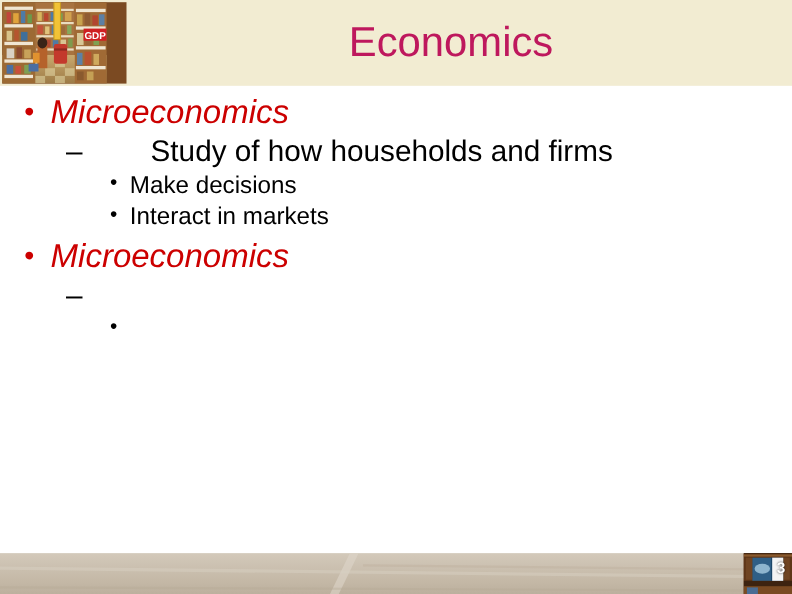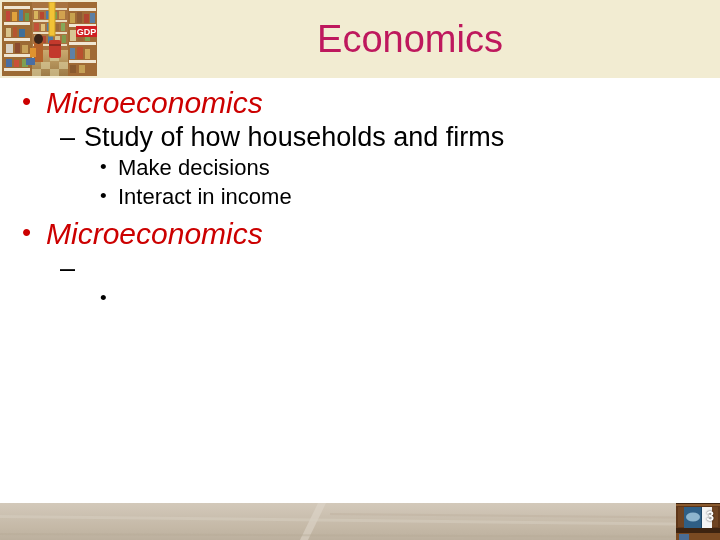--- a/index.html
+++ b/index.html
@@ -25,21 +25,21 @@
     left: 0;
     top: 0;
     width: 720px;
     height: 78px;
     background: #f2ecd2;
   }
   .header-thumb {
     position: absolute;
     left: 2px;
     top: 2px;
-    width: 95px;
+    width: 113px;
     height: 74px;
     overflow: hidden;
     background: #7b4a22;
     border: 0;
     text-align: right;
   }
   .header-thumb svg { display: block; }
 
   .slide-title {
     position: absolute;
@@ -103,21 +103,21 @@
     color: #000000;
     font-size: 27px;
     line-height: 1.08;
   }
   .lvl2 .bullet-mark {
     width: 24px;
     margin-left: 60px;
     font-size: 27px;
     line-height: 1.08;
   }
-  .lvl2 .bullet-text { padding-right: 110px; }
+  .lvl2 .bullet-text { padding-right: 110px; text-align: center; }
 
   
   .lvl3 {
     margin: 0;
     padding: 4px 0 0 0;
     color: #000000;
     font-size: 22px;
     line-height: 1.1;
   }
   .lvl3 .bullet-mark {
@@ -298,21 +298,21 @@
       <span class="bullet-text">Study of how households and firms</span>
     </div>
 
     <div class="bullet-row lvl3">
       <span class="bullet-mark">•</span>
       <span class="bullet-text">Make decisions</span>
     </div>
 
     <div class="bullet-row lvl3">
       <span class="bullet-mark">•</span>
-      <span class="bullet-text">Interact in income</span>
+      <span class="bullet-text">Interact in markets</span>
     </div>
 
     <div class="bullet-row lvl1">
       <span class="bullet-mark">•</span>
       <span class="bullet-text">Microeconomics</span>
     </div>
 
     <div class="bullet-row lvl2">
       <span class="bullet-mark">–</span>
     </div>

